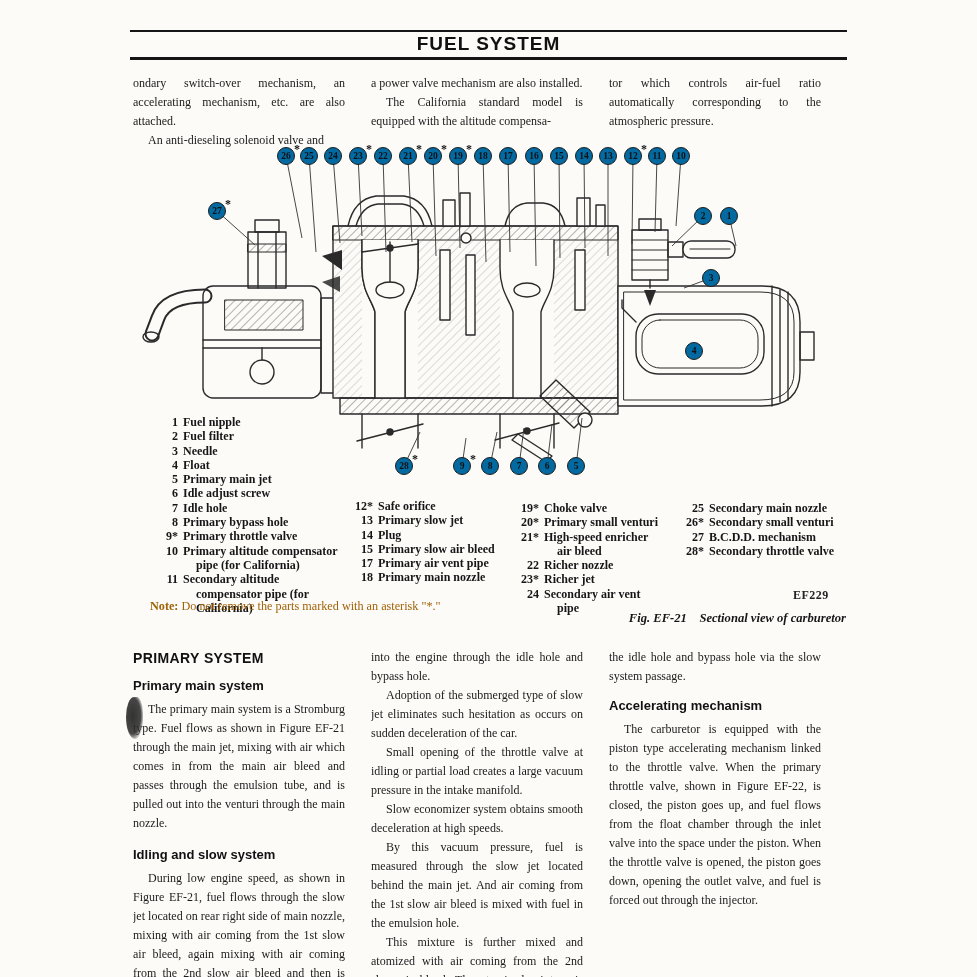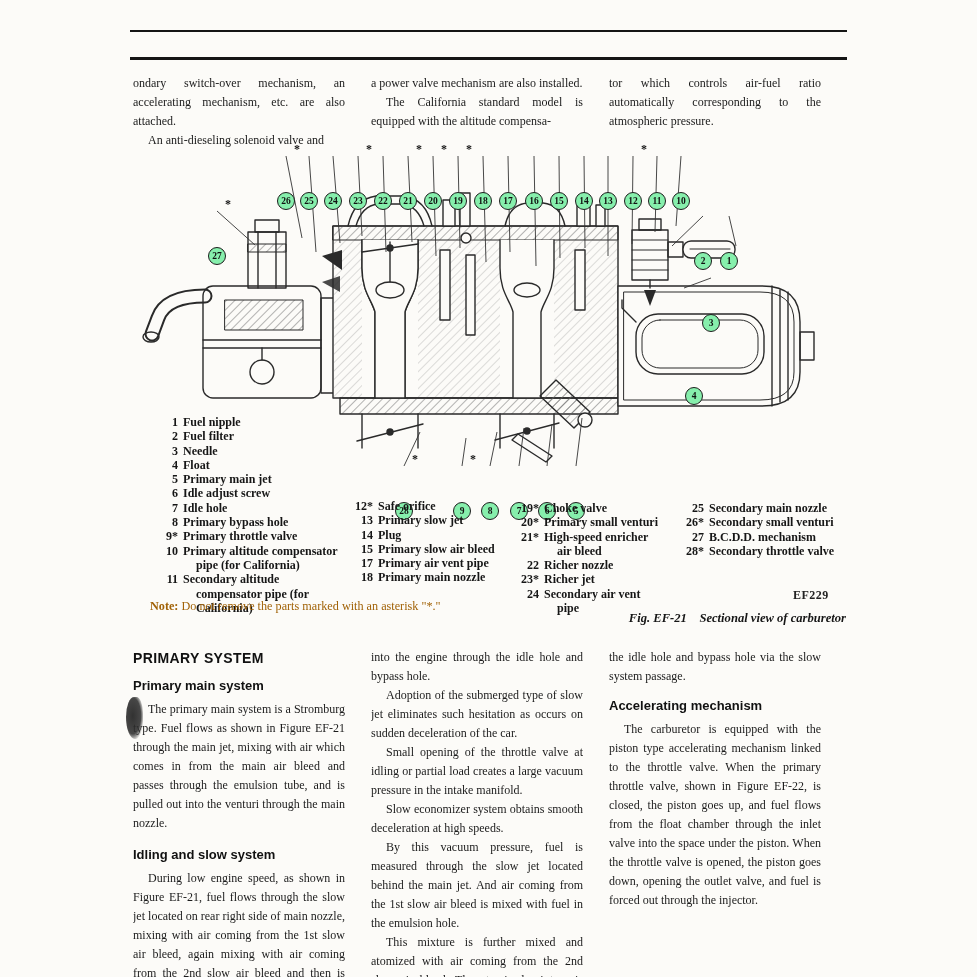--- a/index.html
+++ b/index.html
@@ -31,22 +31,22 @@
   .h2{
     font-family:"Liberation Sans",sans-serif;font-weight:700;font-size:13px;
     margin:12px 0 7px 0;color:#111;
   }
   
   .fig-svg{position:absolute;top:0;left:0;}
   .callout{position:absolute;width:0;height:0;}
   .co-circle{
     position:absolute;left:0;top:0;transform:translate(-50%,-50%);
     width:16px;height:16px;border:1.3px solid #1d1d1d;border-radius:50%;
-    background:#86efac;display:flex;align-items:center;justify-content:center;
-    font-family:"Liberation Serif",serif;font-weight:700;font-size:9.5px;color:#111;margin-top:45px;
+    background:#0369a1;display:flex;align-items:center;justify-content:center;
+    font-family:"Liberation Serif",serif;font-weight:700;font-size:9.5px;color:#111;
   }
   .co-star{
     position:absolute;left:8px;top:-14px;font-weight:700;font-size:12px;color:#111;
   }
   
   .legend-col{position:absolute;font-size:12px;font-weight:700;line-height:14.3px;color:#161616;}
   .leg-item{padding-left:44px;text-indent:-44px;}
   .leg-num{display:inline-block;width:26px;text-align:right;margin-right:5px;text-indent:0;}
   .note{
     position:absolute;left:150px;top:599px;width:580px;font-size:12.2px;color:#a16207;
@@ -64,20 +64,21 @@
     background:radial-gradient(ellipse at 40% 45%, #1c1c1c 0%, #333 55%, rgba(60,60,60,0) 78%);
     border-radius:50% 40% 45% 55%;opacity:.9;
   }
 </style>
 </head>
 <body>
 
 <div class="page">
 
   <div class="rule rule-top"></div>
+  <div class="title">FUEL SYSTEM</div>
   <div class="rule rule-bottom"></div>
 
   <div class="col intro-col c1">
       <p class="para">ondary switch-over mechanism, an accelerating mechanism, etc. are also attached.</p>
       <p class="para ind">An anti-dieseling solenoid valve and</p>
     </div>
   <div class="col intro-col c2">
       <p class="para">a power valve mechanism are also installed.</p>
       <p class="para ind">The California standard model is equipped with the altitude compensa-</p>
     </div>

